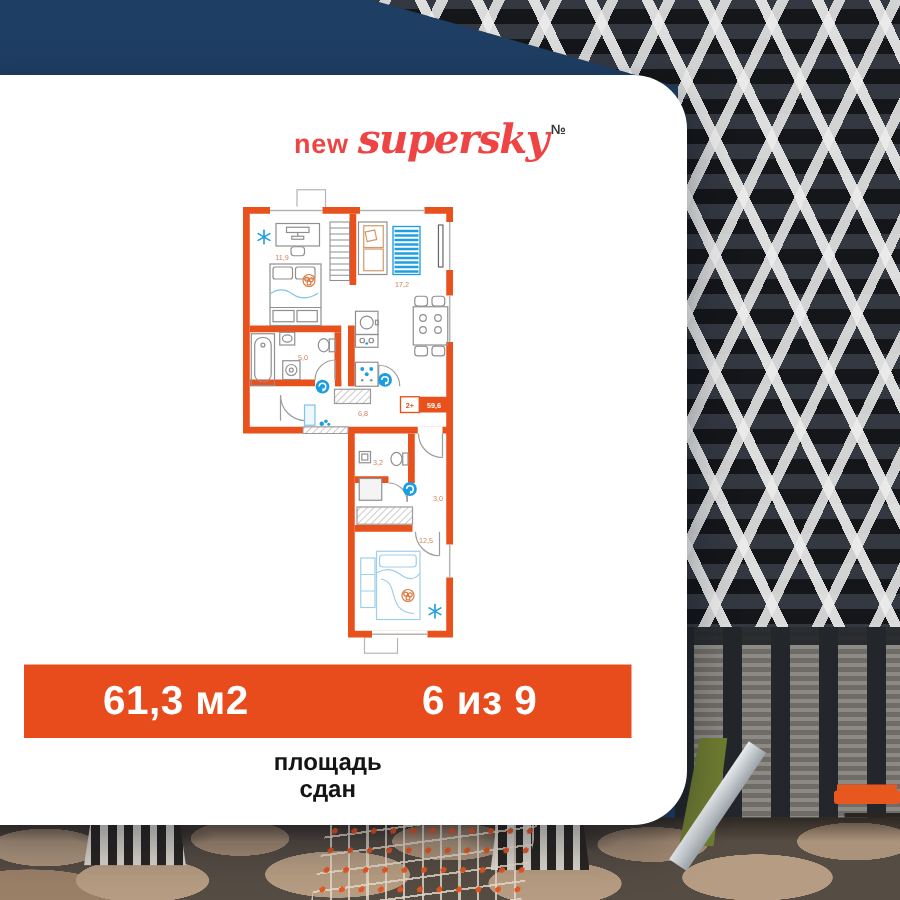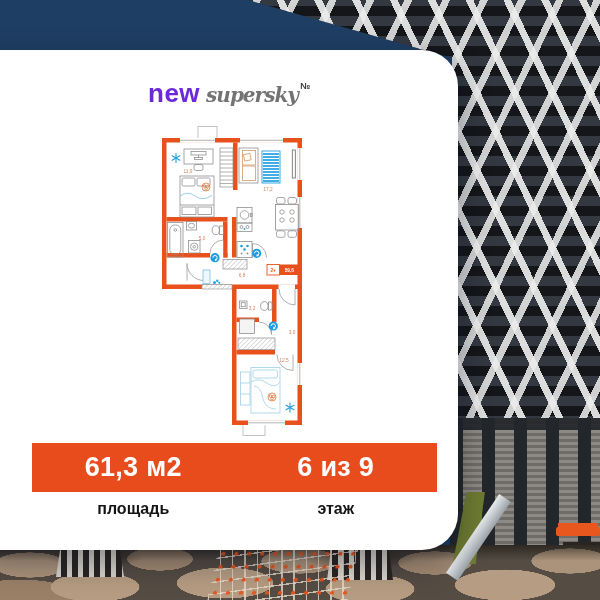--- a/index.html
+++ b/index.html
@@ -52,29 +52,29 @@
   .slide-green{position:absolute;left:449px;top:492px;width:46px;height:72px;background:#6e7b31;
     clip-path:polygon(8% 100%,38% 0,78% 0,58% 100%);}
   .slide-metal{position:absolute;left:498px;top:498px;width:14px;height:95px;
     background:linear-gradient(90deg,#e9ecee,#9aa2a8);transform:rotate(34deg);transform-origin:top center;}
   .bench{position:absolute;left:556px;top:527px;width:44px;height:9px;background:#e8581e;border-radius:2px;
     box-shadow:0 -6px 0 -2px #e8581e, 4px 12px 0 -3px #2a2520, 30px 12px 0 -3px #2a2520;}
   
   .card{position:absolute;left:-36px;top:50px;width:494px;height:500px;background:#fff;border-radius:36px;
     box-shadow:0 12px 32px rgba(4,10,25,.38);}
   .logo{position:absolute;left:184px;top:28px;display:flex;align-items:baseline;white-space:nowrap;}
-  .logo-new{font-size:26px;font-weight:600;color:#6d28d9;letter-spacing:.5px;}
-  .logo-script{font-family:"DejaVu Serif",serif;font-style:italic;font-weight:bold;font-size:20px;
-    color:#737373;margin-left:6px;letter-spacing:-1px;}
+  .logo-new{font-size:18px;font-weight:600;color:#ef4444;letter-spacing:.5px;margin-left:48px;}
+  .logo-script{font-family:"DejaVu Serif",serif;font-style:italic;font-weight:bold;font-size:27px;
+    color:#ef4444;margin-left:6px;letter-spacing:-1px;}
   .logo-mark{font-size:9px;font-weight:bold;color:#3a3a3a;position:relative;top:-13px;margin-left:2px;}
   .plan{position:absolute;left:191px;top:70px;width:170px;height:320px;}
-  .info{position:absolute;left:68px;top:393px;width:405px;}
+  .info{position:absolute;left:52px;top:393px;width:405px;}
   .bar{display:flex;height:49px;background:#e84c1d;align-items:center;}
   .bar-cell{flex:1;text-align:center;color:#fff;font-size:27px;font-weight:700;letter-spacing:.3px;}
-  .labels{display:flex;margin-top:8px;}
+  .labels{display:flex;margin-top:8px;flex-direction:column;}
   .label-cell{flex:1;text-align:center;color:#141414;font-size:16px;font-weight:600;}
   text{font-family:"Liberation Sans",sans-serif;}
 </style>
 </head>
 <body>
 
 <div class="stage">
   <div class="sky"></div>
   <div class="tower"></div>
   <div class="podium"></div>
@@ -327,17 +327,17 @@
       </g>
     </svg>
 
     <div class="info">
       <div class="bar">
         <div class="bar-cell">61,3 м2</div>
         <div class="bar-cell">6 из 9</div>
       </div>
       <div class="labels">
         <div class="label-cell">площадь</div>
-        <div class="label-cell">этаж</div>
+        <div class="label-cell">сдан</div>
       </div>
     </div>
   </div>
 </div>
 
 </body></html>

